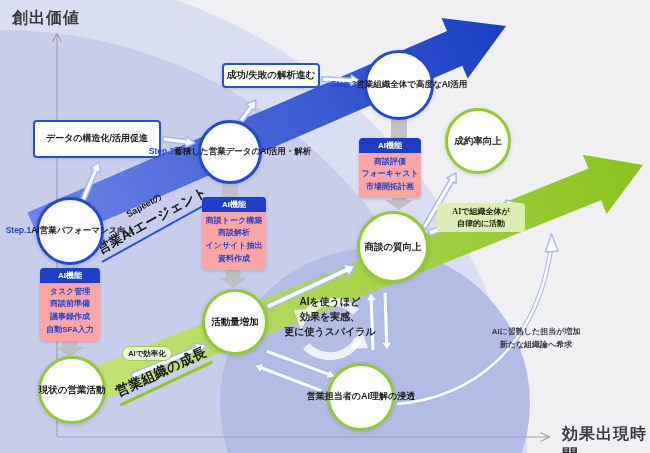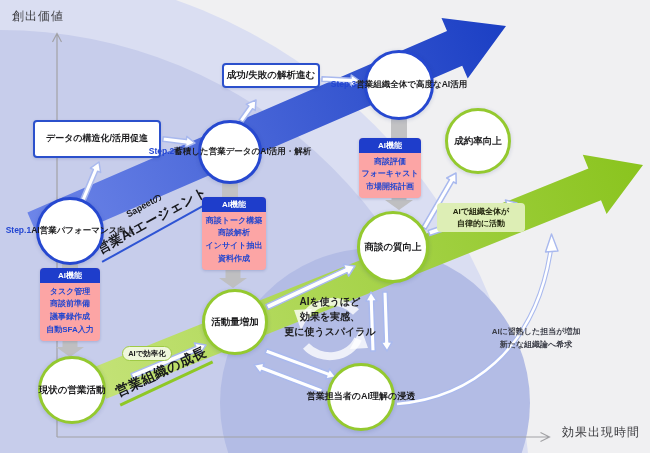--- a/index.html
+++ b/index.html
@@ -3,21 +3,21 @@
 <meta charset="utf-8">
 <style>
   html,body{margin:0;padding:0;background:#e8e8ea;}
   .stage{position:relative;width:650px;height:453px;overflow:hidden;background:#f0f0f2;
          font-family:"Liberation Sans","DejaVu Sans",sans-serif;-webkit-font-smoothing:antialiased;}
   .bg-circle{position:absolute;border-radius:50%;}
   .bg-outer{left:-530px;top:-30px;width:1060px;height:1060px;background:#dadef2;}
   .bg-inner{left:-470px;top:30px;width:940px;height:940px;background:#c7cdeb;}
   .bg-dark{left:220px;top:248px;width:310px;height:310px;background:#b3bce5;}
   svg.layer{position:absolute;left:0;top:0;}
-  .axis-label{position:absolute;font-size:12px;font-weight:normal;color:#3c3c40;letter-spacing:1px;}
+  .axis-label{position:absolute;font-size:16px;font-weight:bold;color:#3c3c40;letter-spacing:1px;}
   .node{position:absolute;box-sizing:border-box;border-radius:50%;background:#fff;
         display:flex;flex-direction:row;align-items:center;justify-content:center;
         text-align:center;box-shadow:0 1px 4px rgba(30,50,120,.18);}
   .blue-node{border:3.5px solid #2648d0;}
   .green-node{border:3px solid #94c92f;}
   .step-tag{font-size:8.5px;font-weight:bold;color:#2346d2;margin-bottom:1px;line-height:1.2;}
   .nl{font-size:8.5px;font-weight:bold;color:#1c1c1e;line-height:1.3;white-space:nowrap;}
   .green-node .nl{font-size:9.5px;}
   .nl-lg{font-size:10px;}
   .callout{position:absolute;box-sizing:border-box;background:#fff;border:2px solid #2b50cc;border-radius:4px;
@@ -31,21 +31,21 @@
   .ai-item{font-size:8px;font-weight:bold;color:#2447cf;line-height:1.6;white-space:nowrap;}
   .rot{position:absolute;text-align:center;transform-origin:50% 50%;}
   .brand-line{display:block;font-size:9px;font-weight:bold;color:#17181c;line-height:1.3;}
   .agent-name{display:inline-block;font-size:13px;font-weight:bold;color:#17181c;letter-spacing:.5px;
               border-bottom:2.5px solid #2e54d4;padding:0 2px 2px;}
   .growth-name{display:inline-block;font-size:13.5px;font-weight:bold;color:#17181c;letter-spacing:.5px;
                border-bottom:3px solid #8fc826;padding:0 2px 2px;}
   .pill-eff{position:absolute;box-sizing:border-box;background:#eff7dc;border:1.2px solid #9fca45;border-radius:9px;
             font-size:7.5px;font-weight:bold;color:#222;display:flex;align-items:center;justify-content:center;}
   .pill-auto{position:absolute;background:#ddeeb5;border-radius:4px;padding:3px 0;text-align:center;}
-  .pill-auto .ln{font-size:8px;font-weight:bold;color:#23260f;line-height:1.45;}
+  .pill-auto .ln{font-size:8px;font-weight:bold;color:#23260f;line-height:1.45;font-family:Liberation Serif, serif;}
   .note{position:absolute;text-align:center;}
   .note-spiral .ln{font-size:10px;font-weight:bold;color:#1d1d1f;line-height:1.5;}
   .note-mastery .ln{font-size:8px;font-weight:bold;color:#3c3e48;line-height:1.6;}
 </style>
 </head>
 <body>
 
 <div class="stage">
 
   <div class="bg-circle bg-outer"></div>

